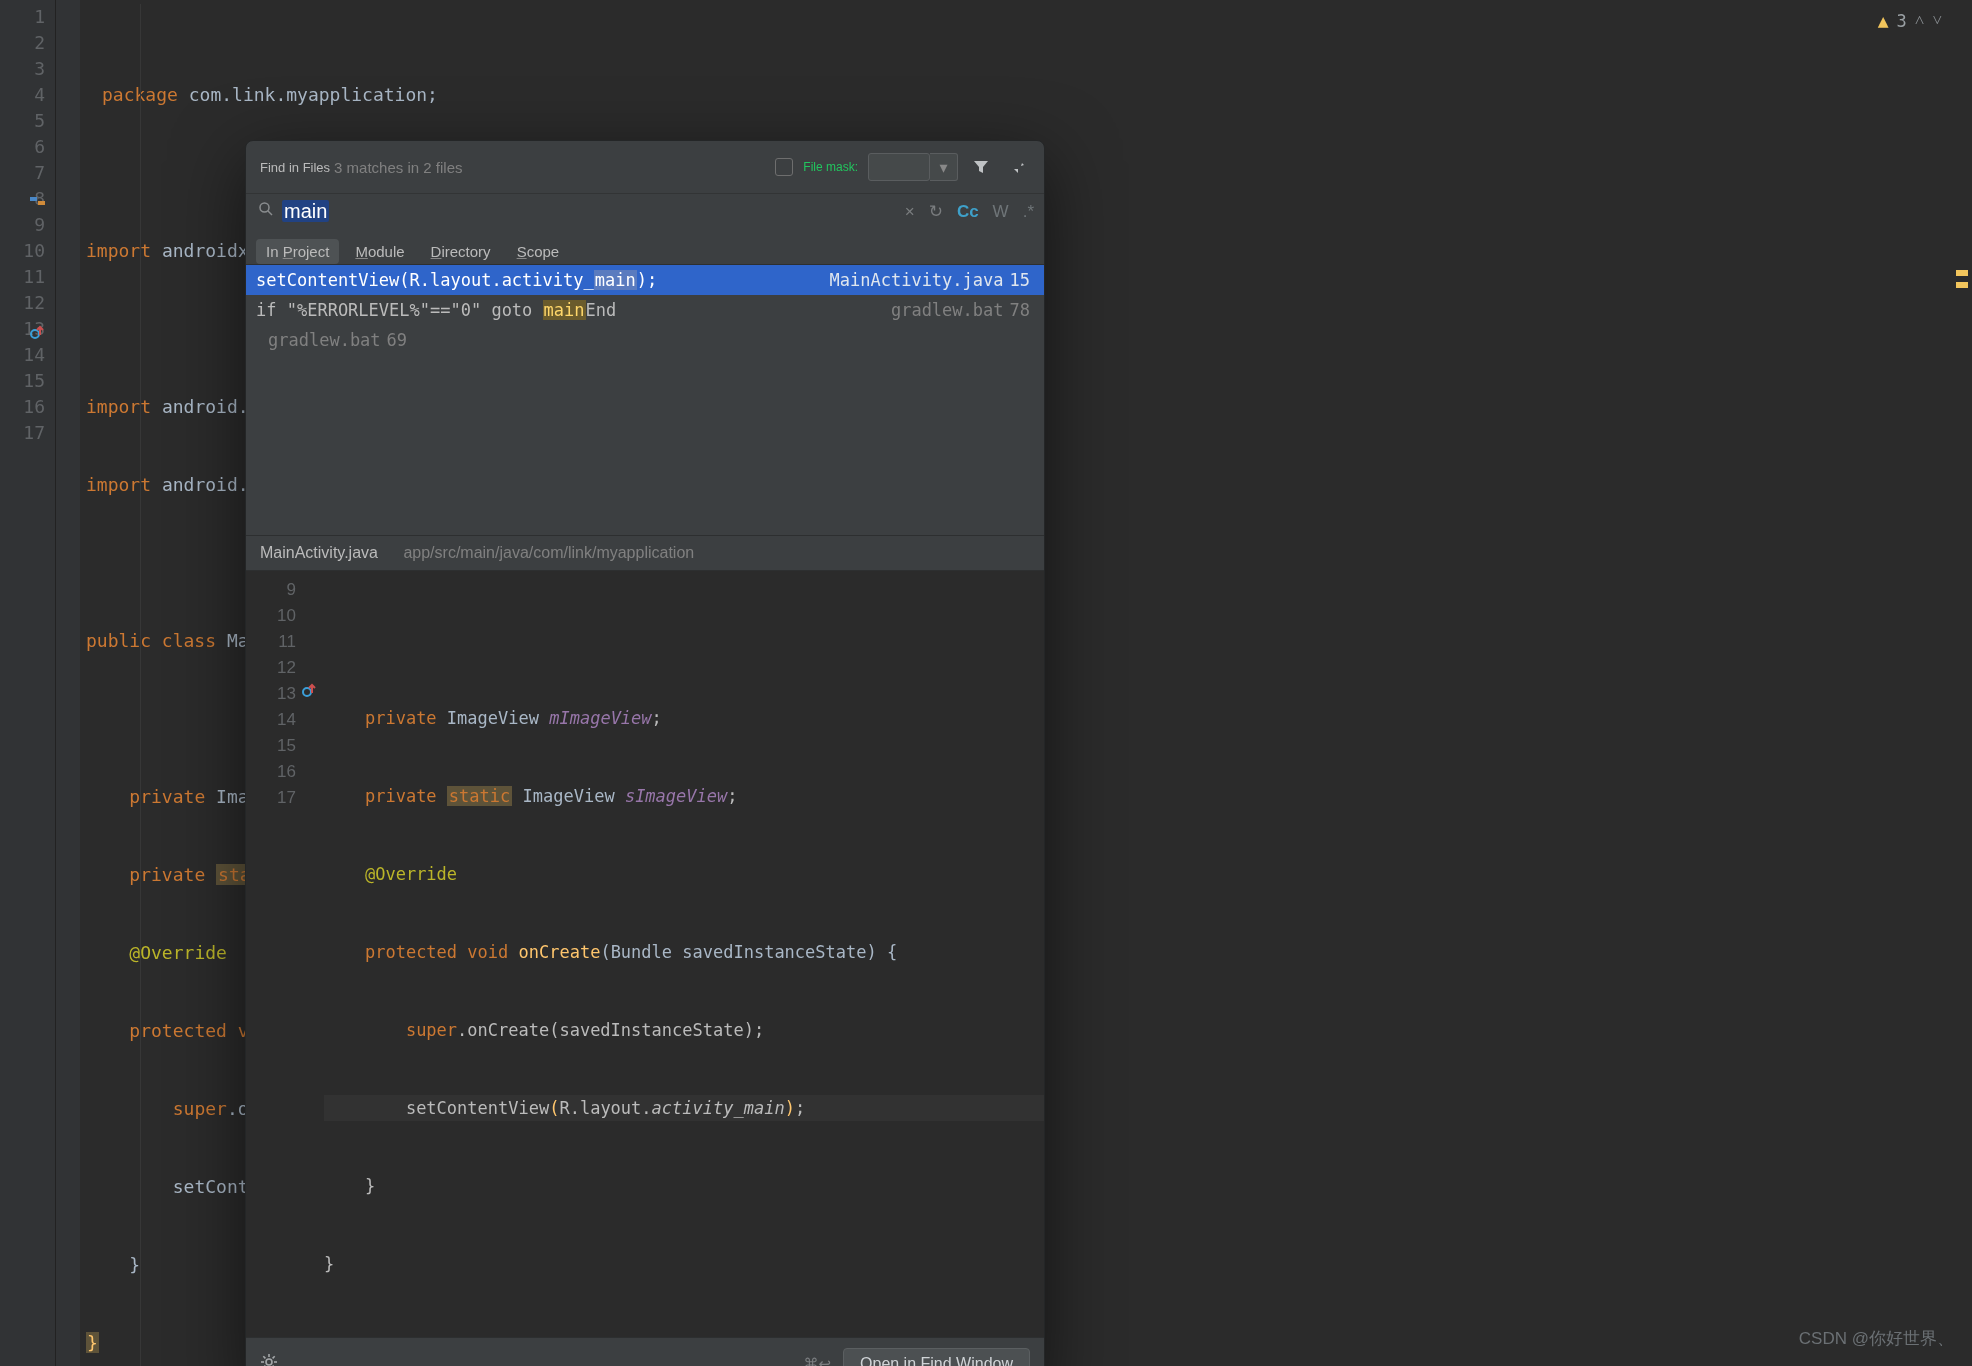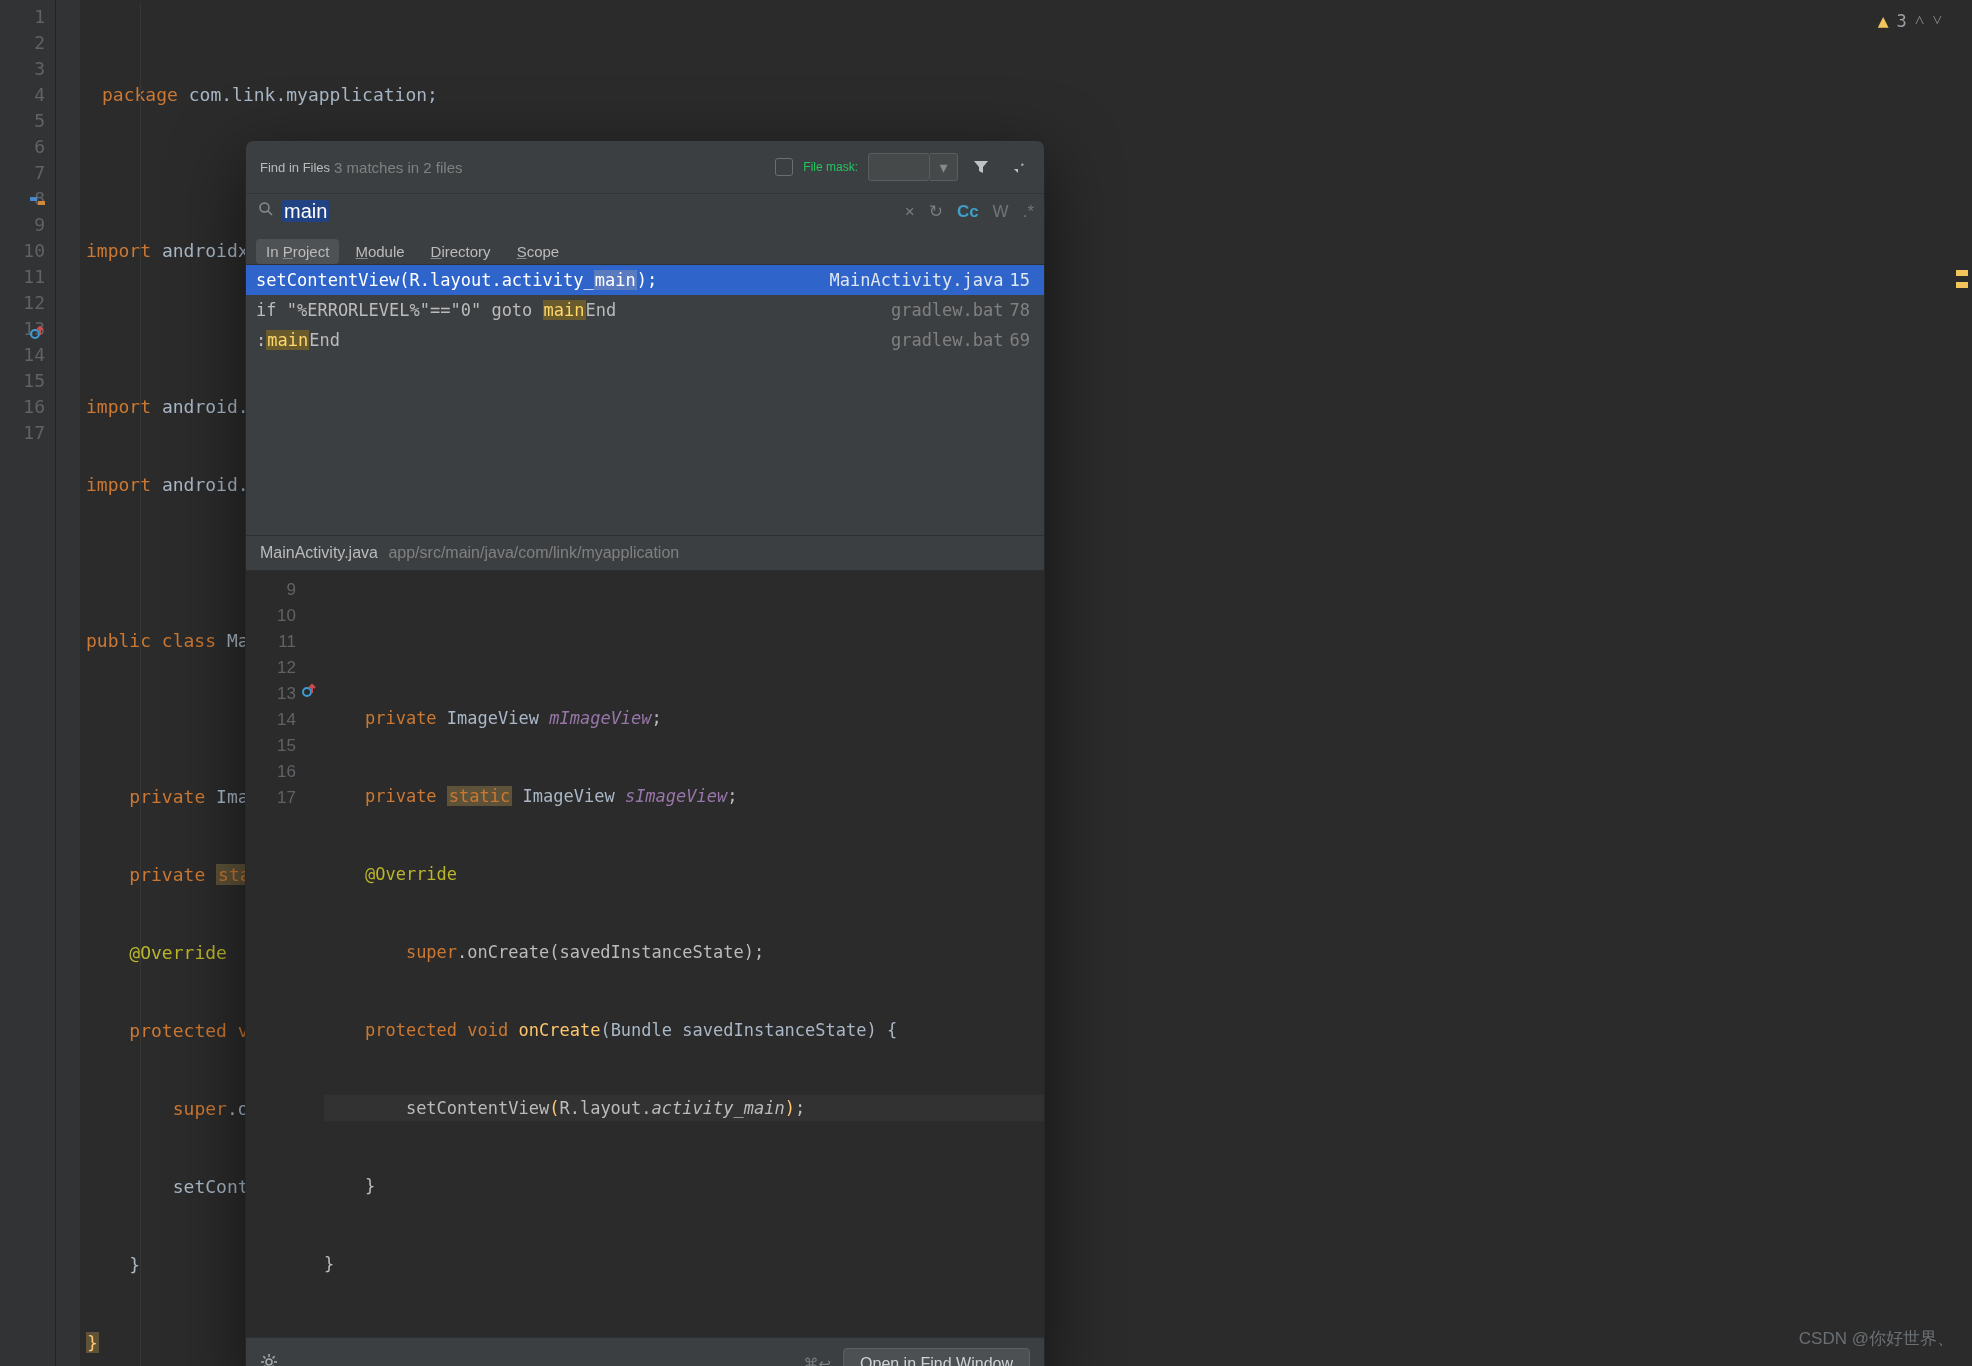--- a/index.html
+++ b/index.html
@@ -143,21 +143,21 @@
   .result-row.sel .hit { background:#5a7bbf; color:#fff;}
   .result-pad { height: 180px; }
 
   .preview-path {
     padding: 8px 14px 8px 14px;
     color:#bbbbbb; font-size:16px;
     border-top:1px solid #2d2f30;
     border-bottom:1px solid #2d2f30;
     background:#3c3f41;
   }
-  .preview-path .ppath { color:#808080; margin-left:6px;}
+  .preview-path .ppath { color:#808080; margin-left:21px;}
 
   .preview {
     display:flex; background:#2b2b2b;
     padding: 4px 0 8px 0;
   }
   .pv-gutter {
     width: 58px; text-align:right; padding: 2px 8px 2px 0;
     color:#606366; font-size:17px; line-height:26px;
     flex-shrink:0;
   }
@@ -316,21 +316,20 @@
       <span class="rtext"><span>setContentView(R.layout.activity_</span><span class="hit">main</span><span>);</span></span>
       <span class="rloc">MainActivity.java</span>
       <span class="rline">15</span>
     </div>
     <div class="result-row">
       <span class="rtext"><span>if "%ERRORLEVEL%"=="0" goto </span><span class="hit">main</span><span>End</span></span>
       <span class="rloc">gradlew.bat</span>
       <span class="rline">78</span>
     </div>
     <div class="result-row">
-      <span class="rtext"><span>:</span><span class="hit">main</span><span>End</span></span>
       <span class="rloc">gradlew.bat</span>
       <span class="rline">69</span>
     </div>
     <div class="result-pad"></div>
   </div>
 
   <div class="preview-path">
     <span>MainActivity.java</span>
     <span class="ppath">app/src/main/java/com/link/myapplication</span>
   </div>
@@ -353,22 +352,22 @@
             <circle cx="5" cy="9" r="4" fill="none" stroke="#3b9ed8" stroke-width="2"></circle>
             <path d="M10 10 L10 2 M7 5 L10 2 L13 5" stroke="#cc4f4f" stroke-width="2" fill="none"></path>
           </svg>
       </span>
     </div>
     <div class="pv-code">
       <div class="pv-line"></div>
       <div class="pv-line">    <span class="k-mod">private</span> <span class="k-id">ImageView</span><span class="k-fld"> mImageView</span><span>;</span></div>
       <div class="pv-line">    <span class="k-mod">private</span> <span class="pv-stat">static</span> <span class="k-id">ImageView</span><span class="k-fld"> sImageView</span><span>;</span></div>
       <div class="pv-line">    <span class="k-ann">@Override</span></div>
+      <div class="pv-line">    <span class="k-mod">protected void</span> <span class="k-mth">onCreate</span><span class="pv-paren">(Bundle savedInstanceState) {</span></div>
       <div class="pv-line">        <span class="k-mod">super</span><span>.onCreate(savedInstanceState);</span></div>
-      <div class="pv-line">    <span class="k-mod">protected void</span> <span class="k-mth">onCreate</span><span class="pv-paren">(Bundle savedInstanceState) {</span></div>
       <div class="pv-line hlrow">        <span>setContentView</span><span style="color:#ffc66d;">(</span><span>R.layout.</span><span class="pv-hit">activity_main</span><span style="color:#ffc66d;">)</span><span>;</span></div>
       <div class="pv-line">    <span>}</span></div>
       <div class="pv-line"><span>}</span></div>
     </div>
   </div>
 
   <div class="dlg-footer">
     <span class="gear">
       <svg width="18" height="18" viewBox="0 0 18 18">
           <circle cx="9" cy="9" r="3" fill="none" stroke="#a4a7a9" stroke-width="1.6"></circle>

